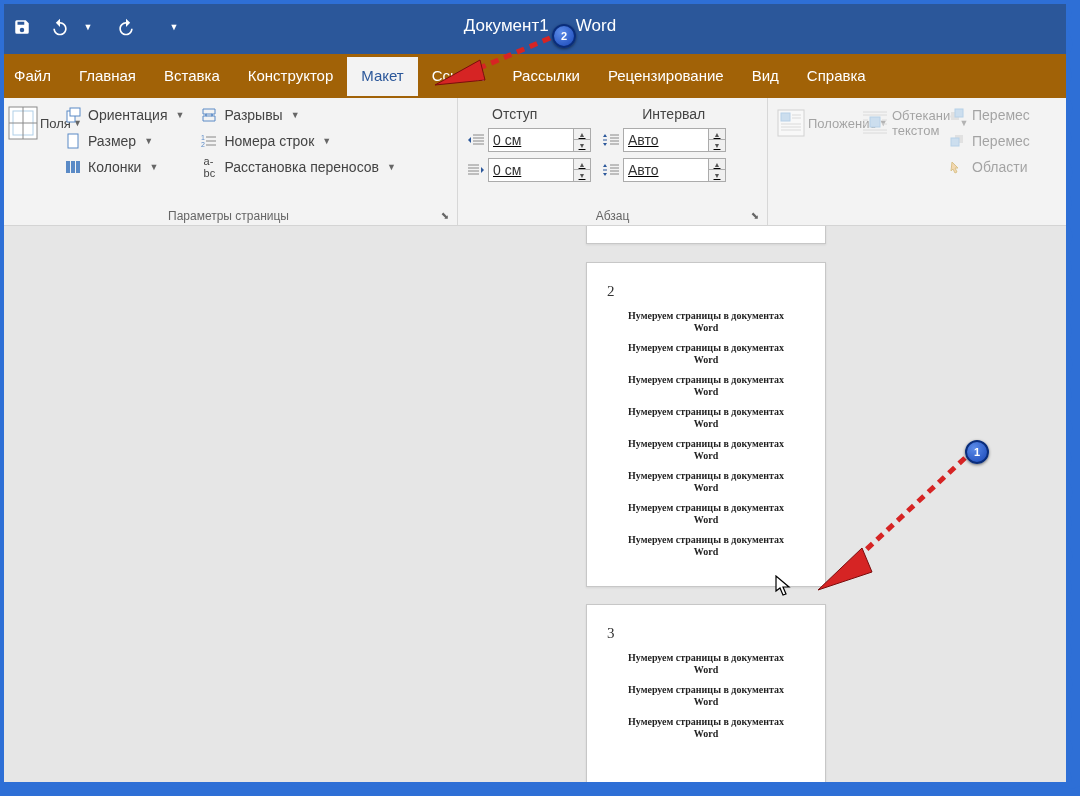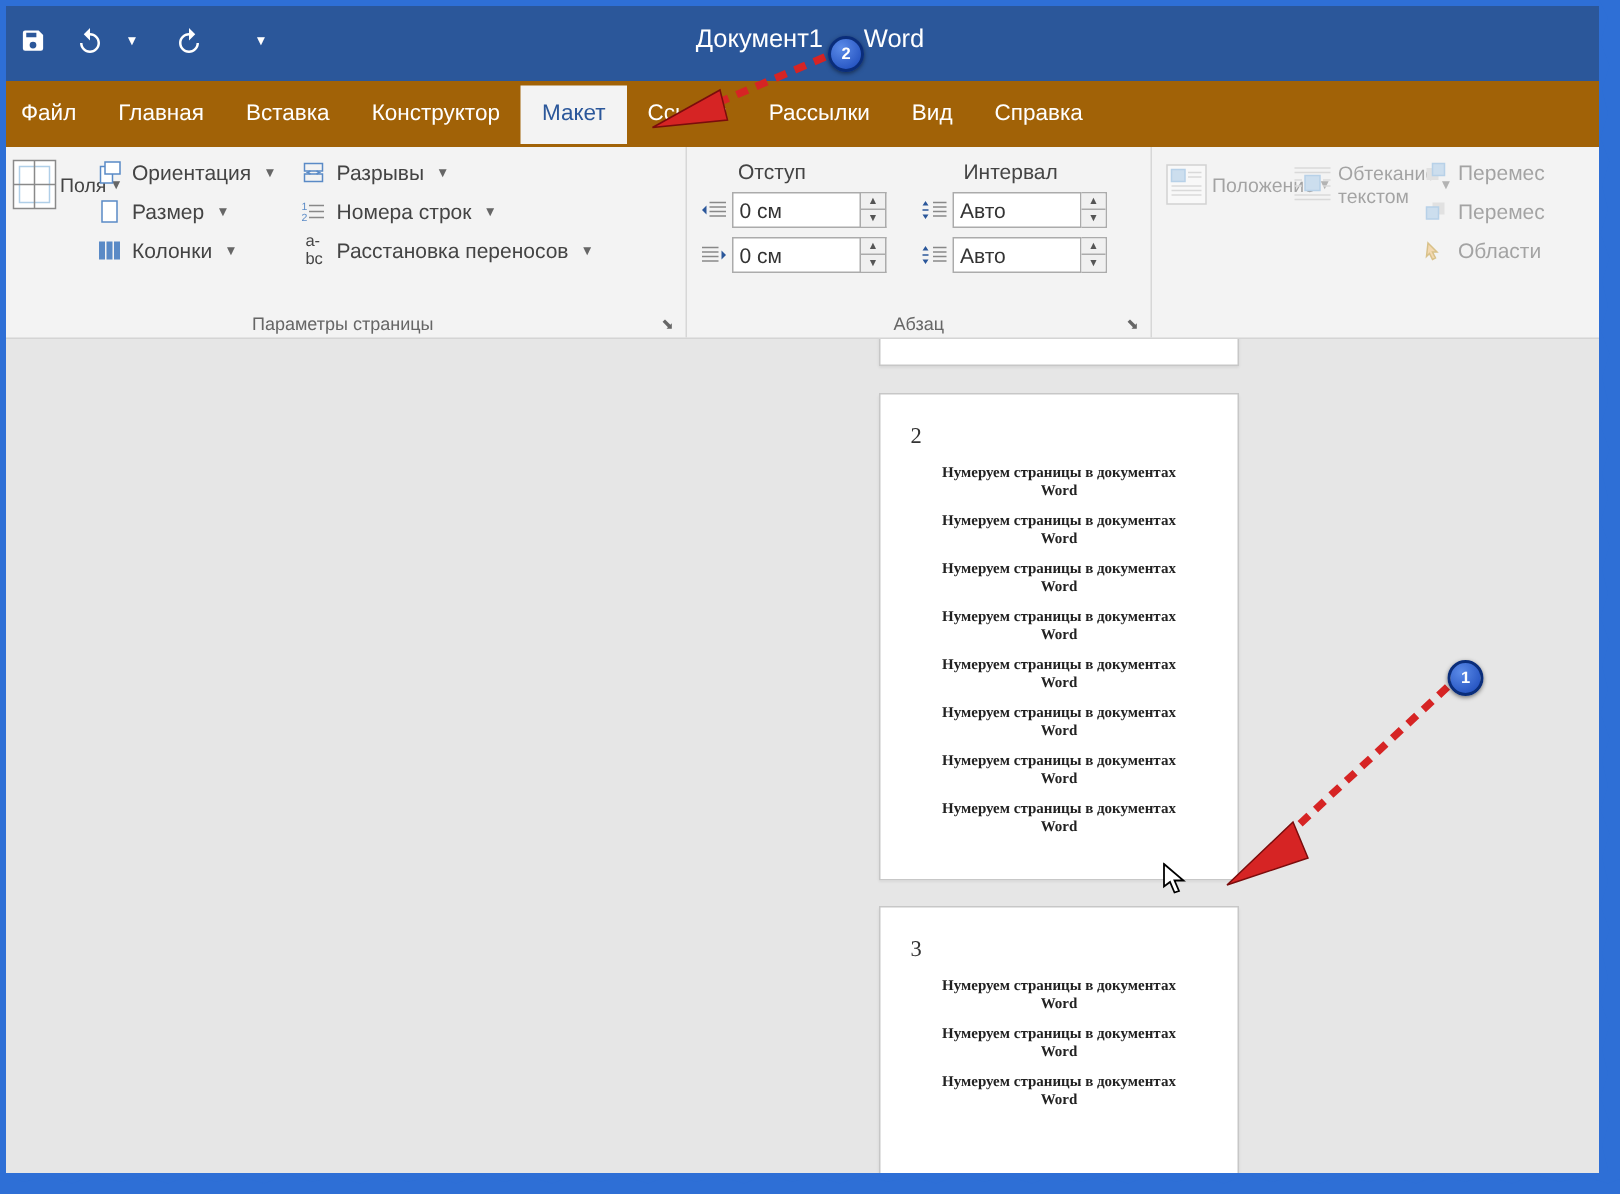--- a/index.html
+++ b/index.html
@@ -28,21 +28,21 @@
 .big-btn { display: flex; flex-direction: row; align-items: center; width: 50px; padding: 2px; font-size: 13px; color: #444; gap: 2px; cursor: pointer; }
 .big-btn .icon-box { font-size: 28px; height: 34px; display: flex; align-items: center; justify-content: center;}
 .big-btn .drop { font-size: 9px; color: #666; }
 
 .stack { display: flex; flex-direction: column; gap: 4px; }
 .small-btn { display: flex; align-items: center; gap: 6px; font-size: 14px; color: #444; padding: 2px 2px; cursor: pointer; white-space: nowrap; }
 .small-btn .icn { width: 18px; height: 18px; display: flex; align-items: center; justify-content: center; font-size: 14px; color: #2b579a; }
 .small-btn .drop { font-size: 9px; color: #666; margin-left: 2px; }
 
 .para-group .labels { display: flex; gap: 40px; font-size: 14px; color: #444; padding: 2px 0 4px 28px; }
-.spin-row { display: flex; gap: 20px; margin-bottom: 4px; }
+.spin-row { display: flex; gap: 8px; margin-bottom: 4px; text-decoration: underline; }
 .spin-ctrl { display: flex; align-items: center; }
 .spin-ctrl .pref { width: 24px; height: 24px; display: flex; align-items: center; justify-content: center; font-size: 13px; color: #2b579a; }
 .spin-ctrl input { width: 86px; height: 24px; border: 1px solid #ababab; background: #fff; font-size: 14px; padding: 0 4px; color: #333; }
 .spin-ctrl .spins { display: flex; flex-direction: column; border: 1px solid #ababab; border-left: none; }
 .spin-ctrl .spins span { width: 16px; height: 11px; font-size: 7px; display: flex; align-items: center; justify-content: center; background: #f0f0f0; color: #555; }
 .spin-ctrl .spins span:first-child { border-bottom: 1px solid #ababab; }
 
 .disabled { opacity: 0.45; pointer-events: none; }
 
 
@@ -106,20 +106,21 @@
 </div>
 
 <div class="tabs">
   <div class="tab">Файл</div>
   <div class="tab">Главная</div>
   <div class="tab">Вставка</div>
   <div class="tab">Конструктор</div>
   <div class="tab active">Макет</div>
   <div class="tab">Ссылки</div>
   <div class="tab">Рассылки</div>
+  <div class="tab">Рецензирование</div>
   <div class="tab">Вид</div>
   <div class="tab">Справка</div>
 </div>
 
 <div class="ribbon">
 
   <div class="group" style="width:458px">
     <div class="group-body">
       <div class="big-btn">
         <span class="icon-box">

